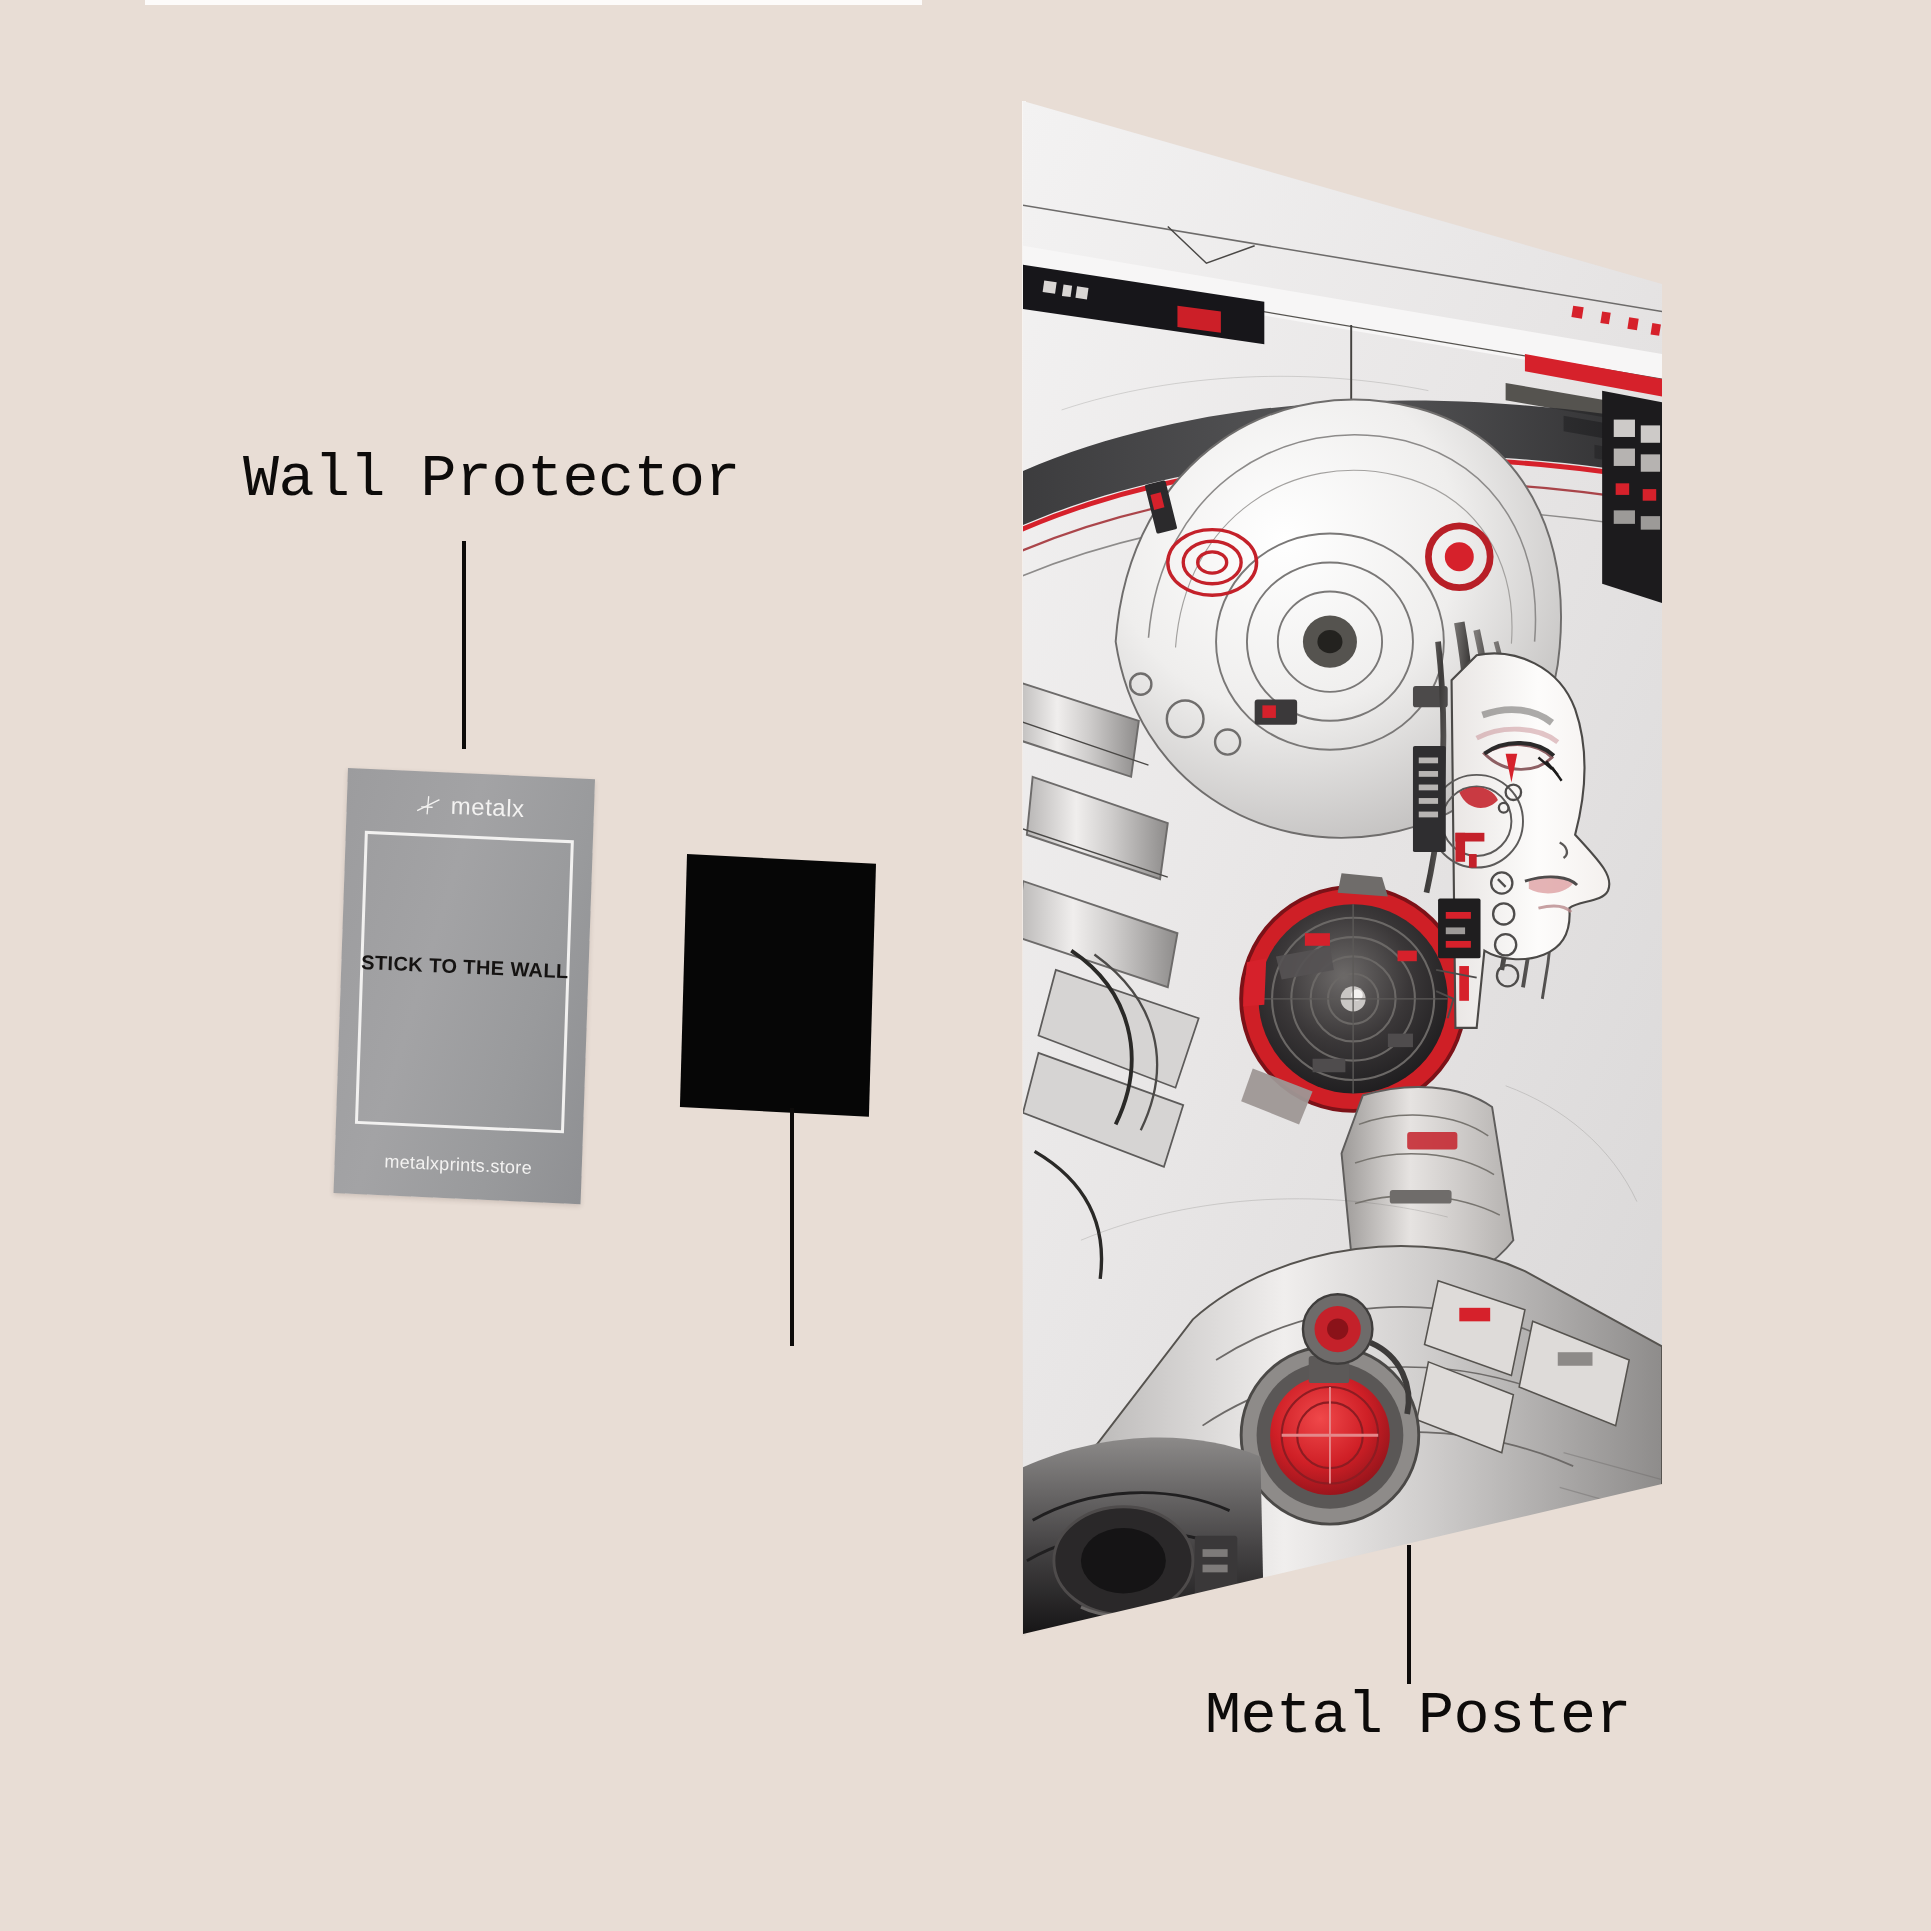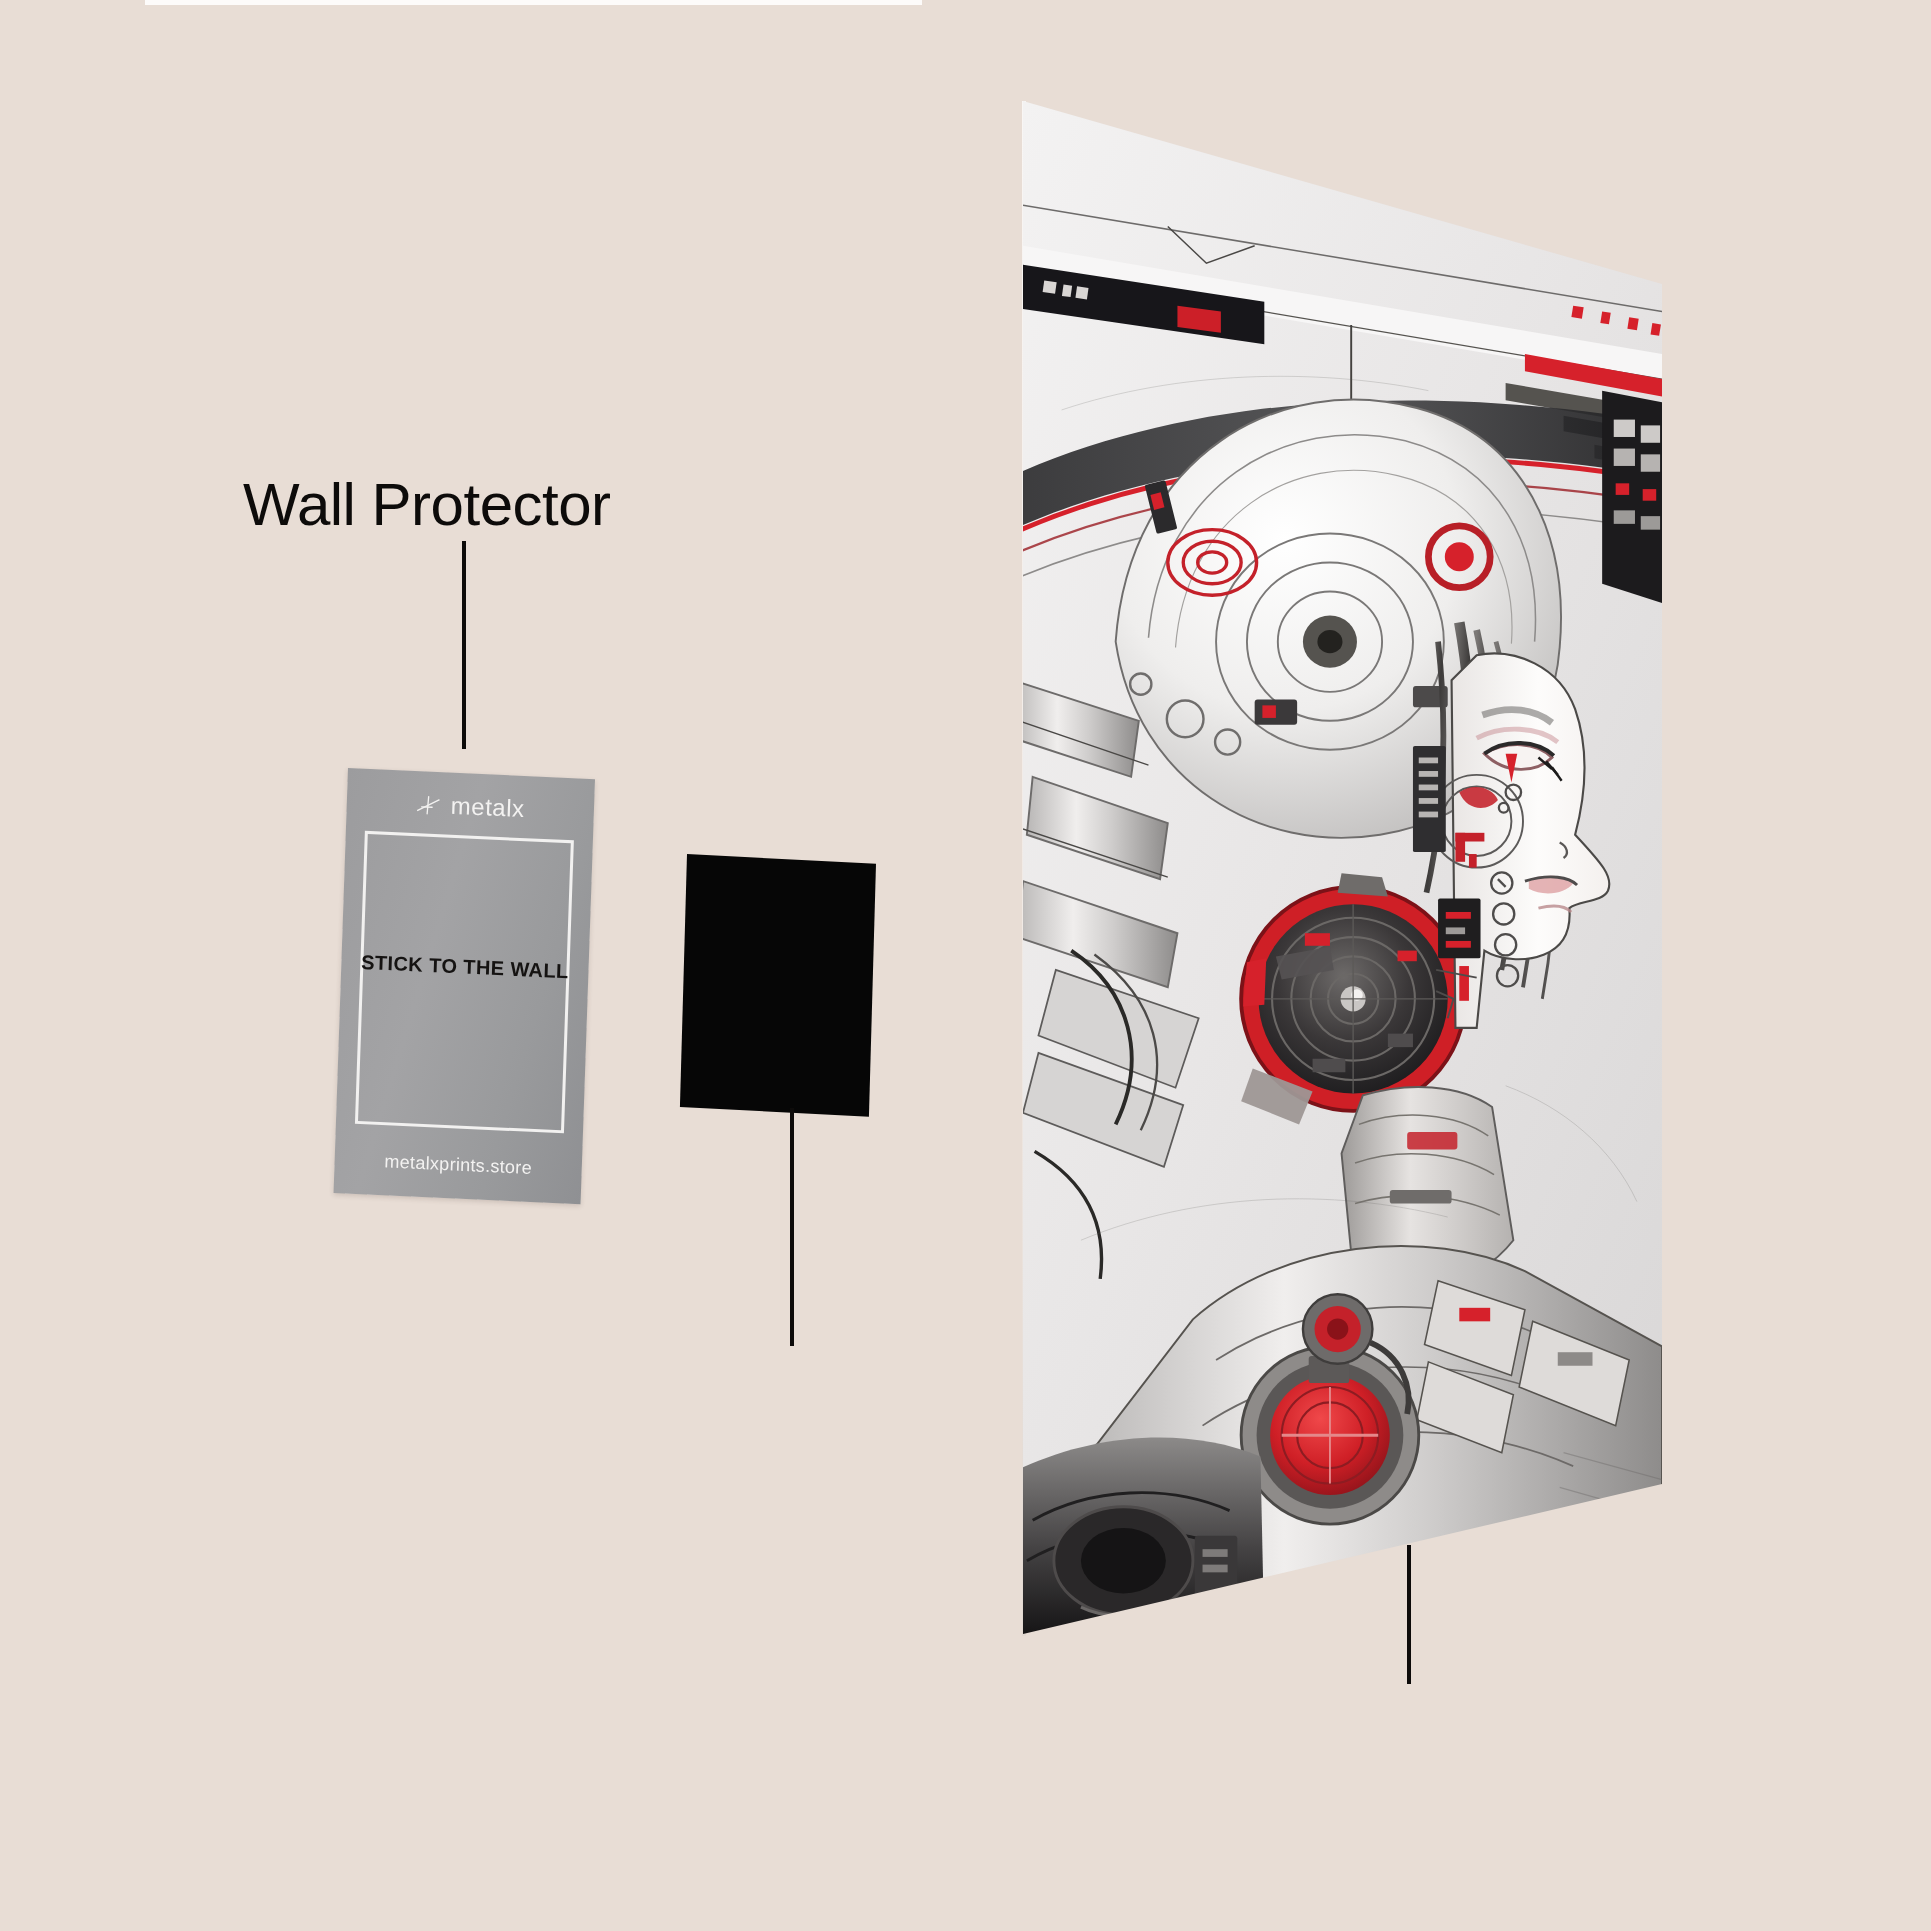--- a/index.html
+++ b/index.html
@@ -31,26 +31,25 @@
     top: 0px;
     width: 777px;
     height: 4.8px;
     background: #fdfbfa;
   }
 
   
   .callout {
     position: absolute;
     color: #0d0b0a;
-    font-family: Liberation Sans, sans-serif;
+    font-family: Liberation Mono, monospace;
     font-weight: 400;
     letter-spacing: -0.5px;
     line-height: 1.06;
     white-space: pre-line;
-    margin-top: 25px;
   }
   #label-wall-protector {
     left: 243px;
     top: 448px;
     font-size: 60px;
   }
   #label-strong-magnet {
     left: 676px;
     top: 1350px;
     font-size: 60px;
@@ -539,15 +538,16 @@
     <div class="wp-url">metalxprints.store</div>
   </div>
 
   <div id="magnet-square"></div>
 
   <div class="leader" id="leader-wall-protector"></div>
   <div class="leader" id="leader-strong-magnet"></div>
   <div class="leader" id="leader-metal-poster"></div>
 
   <div class="callout" id="label-wall-protector">Wall Protector</div>
+  <div class="callout" id="label-metal-poster">Metal Poster</div>
 
 </div>
 
 
 </body></html>

